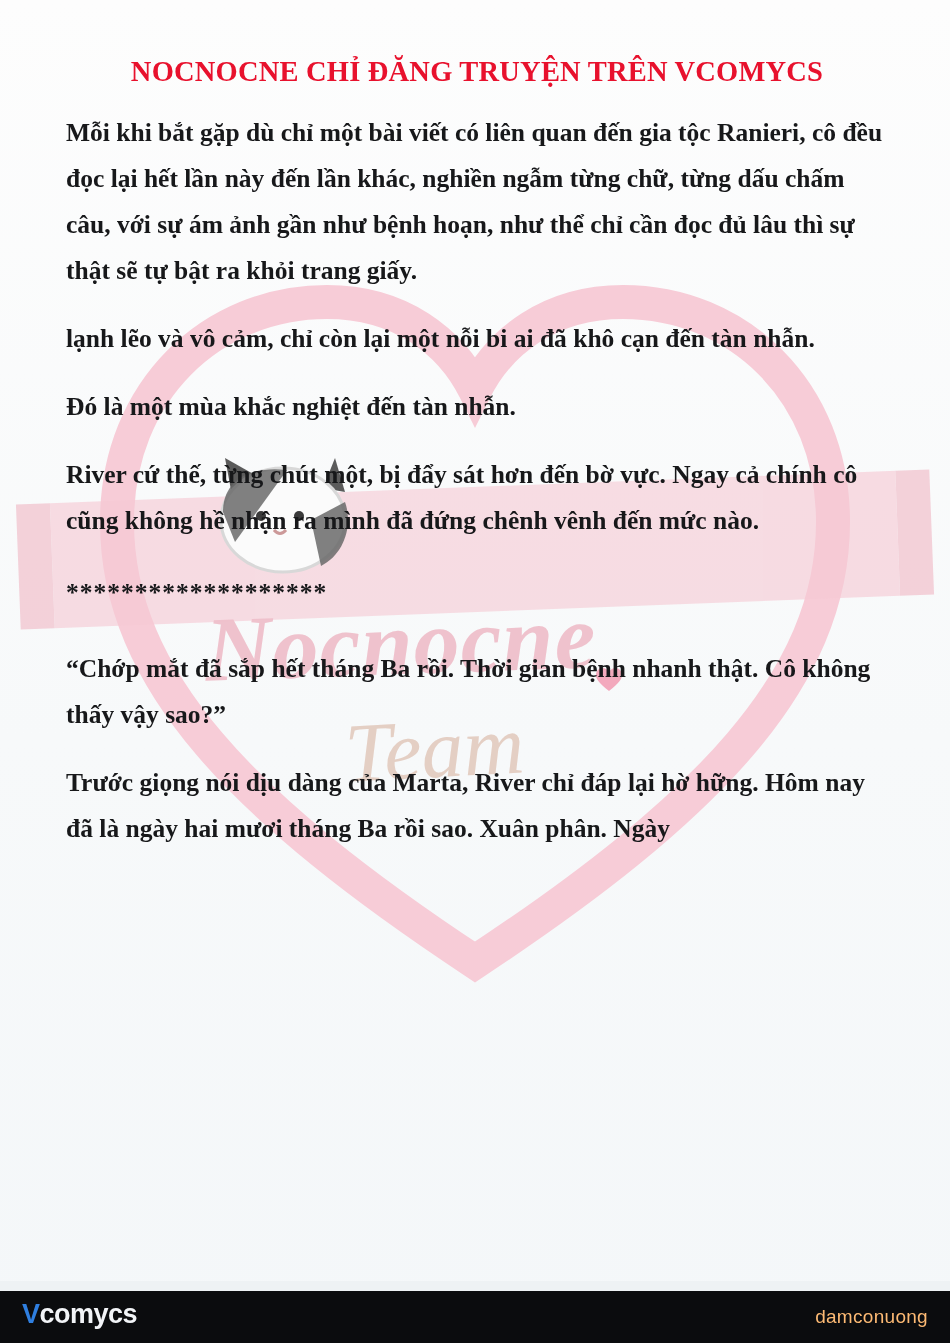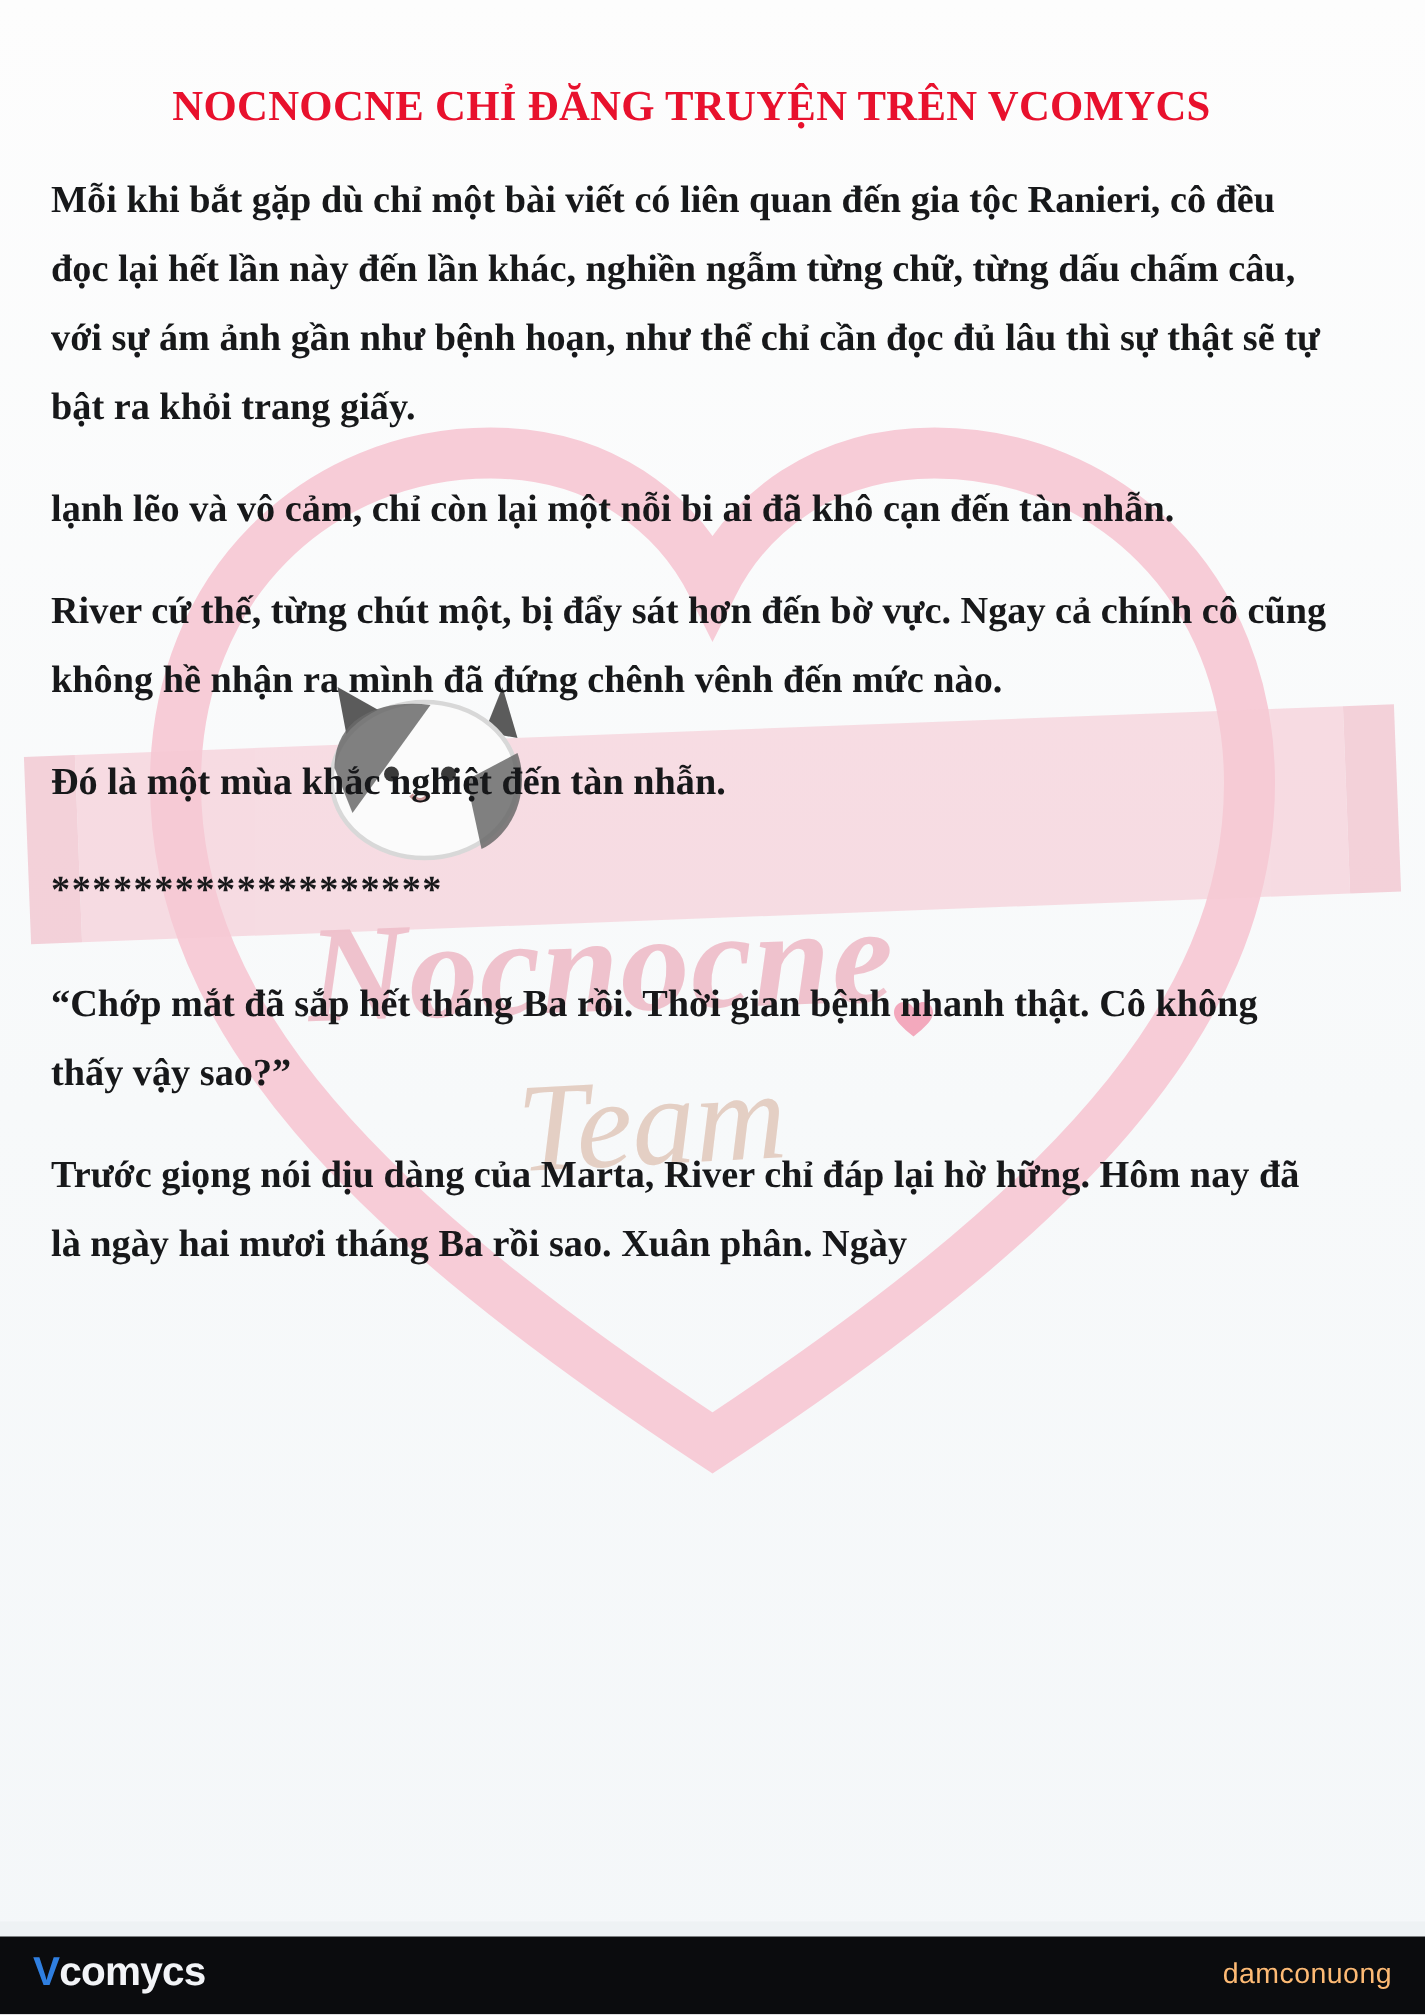--- a/index.html
+++ b/index.html
@@ -91,21 +91,21 @@
     left: 596px;
     top: 668px;
     width: 26px;
     height: 24px;
   }
 
   
   .content {
     position: relative;
     z-index: 3;
-    padding: 40px 62px 0 34px;
+    padding: 40px 62px 0 66px;
   }
   .doc-title {
     text-align: center;
     color: #e8112d;
     font-family: "Liberation Serif", serif;
     font-weight: 700;
     font-size: 28.5px;
     letter-spacing: .2px;
     margin: 16px 0 22px 0;
   }
@@ -194,22 +194,22 @@
     <svg class="wm-heart-small" viewBox="0 0 26 24">
       <path d="M13 23 C 3 15, 0 11, 0 7 C 0 3, 3 0, 6.5 0 C 9 0, 11.5 1.6, 13 4 C 14.5 1.6, 17 0, 19.5 0 C 23 0, 26 3, 26 7 C 26 11, 23 15, 13 23 Z" fill="#f3a9bd"></path>
     </svg>
   </div>
 
   <div class="content">
     <div class="doc-title">NOCNOCNE CHỈ ĐĂNG TRUYỆN TRÊN VCOMYCS</div>
 
     <p class="para">Mỗi khi bắt gặp dù chỉ một bài viết có liên quan đến gia tộc Ranieri, cô đều đọc lại hết lần này đến lần khác, nghiền ngẫm từng chữ, từng dấu chấm câu, với sự ám ảnh gần như bệnh hoạn, như thể chỉ cần đọc đủ lâu thì sự thật sẽ tự bật ra khỏi trang giấy.</p>
     <p class="para">lạnh lẽo và vô cảm, chỉ còn lại một nỗi bi ai đã khô cạn đến tàn nhẫn.</p>
+    <p class="para">Đó là một mùa khắc nghiệt đến tàn nhẫn.</p>
     <p class="para">River cứ thế, từng chút một, bị đẩy sát hơn đến bờ vực. Ngay cả chính cô cũng không hề nhận ra mình đã đứng chênh vênh đến mức nào.</p>
-    <p class="para">Đó là một mùa khắc nghiệt đến tàn nhẫn.</p>
     <p class="para stars">*******************</p>
     <p class="para">“Chớp mắt đã sắp hết tháng Ba rồi. Thời gian bệnh nhanh thật. Cô không thấy vậy sao?”</p>
     <p class="para">Trước giọng nói dịu dàng của Marta, River chỉ đáp lại hờ hững. Hôm nay đã là ngày hai mươi tháng Ba rồi sao. Xuân phân. Ngày</p>
   </div>
 
   <div class="footer-strip"></div>
 
   <div class="footer">
     <div class="footer-logo">
       <span class="v">V</span><span class="rest">comycs</span>

